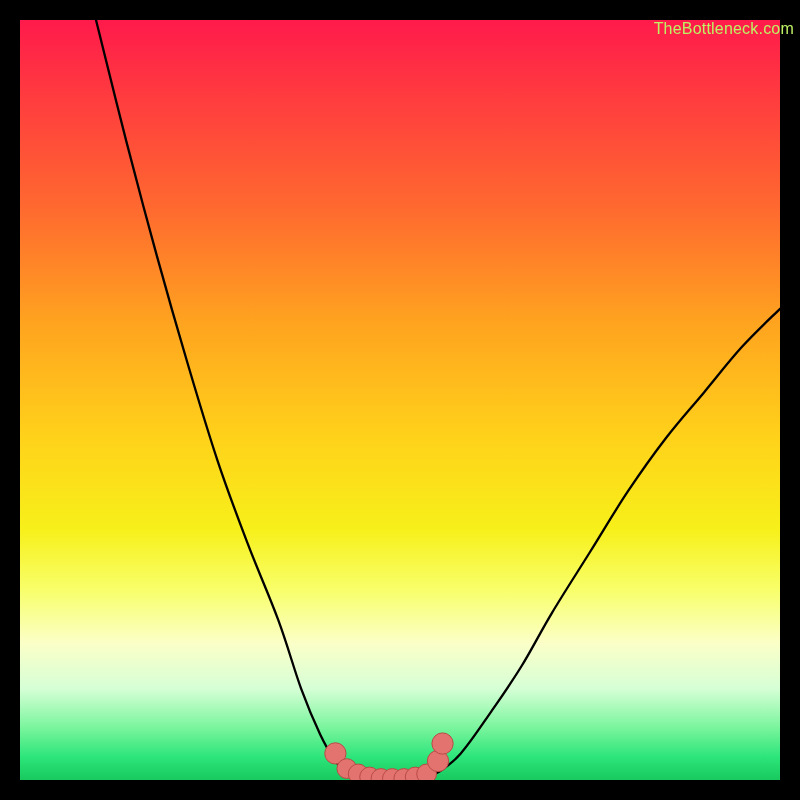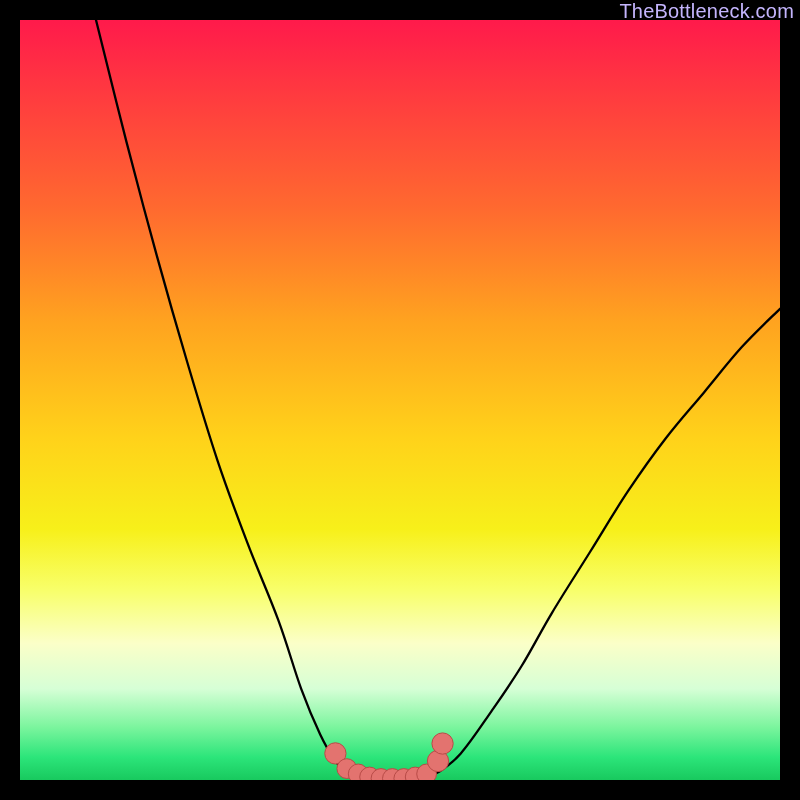--- a/index.html
+++ b/index.html
@@ -40,24 +40,24 @@
   }
   .plot svg {
     position: absolute;
     left: 0;
     top: 0;
     width: 760px;
     height: 760px;
   }
   .watermark {
     position: absolute;
-    top: 0;
+    top: 20px;
     right: 6px;
-    color: #c4b5fd;
-    font-size: 20px;
+    color: #bef264;
+    font-size: 16px;
     letter-spacing: 0.2px;
     user-select: none;
   }
 </style>
 </head>
 <body>
 
 <div class="frame">
   <div class="plot">
     <svg viewBox="0 0 760 760" preserveAspectRatio="none">

